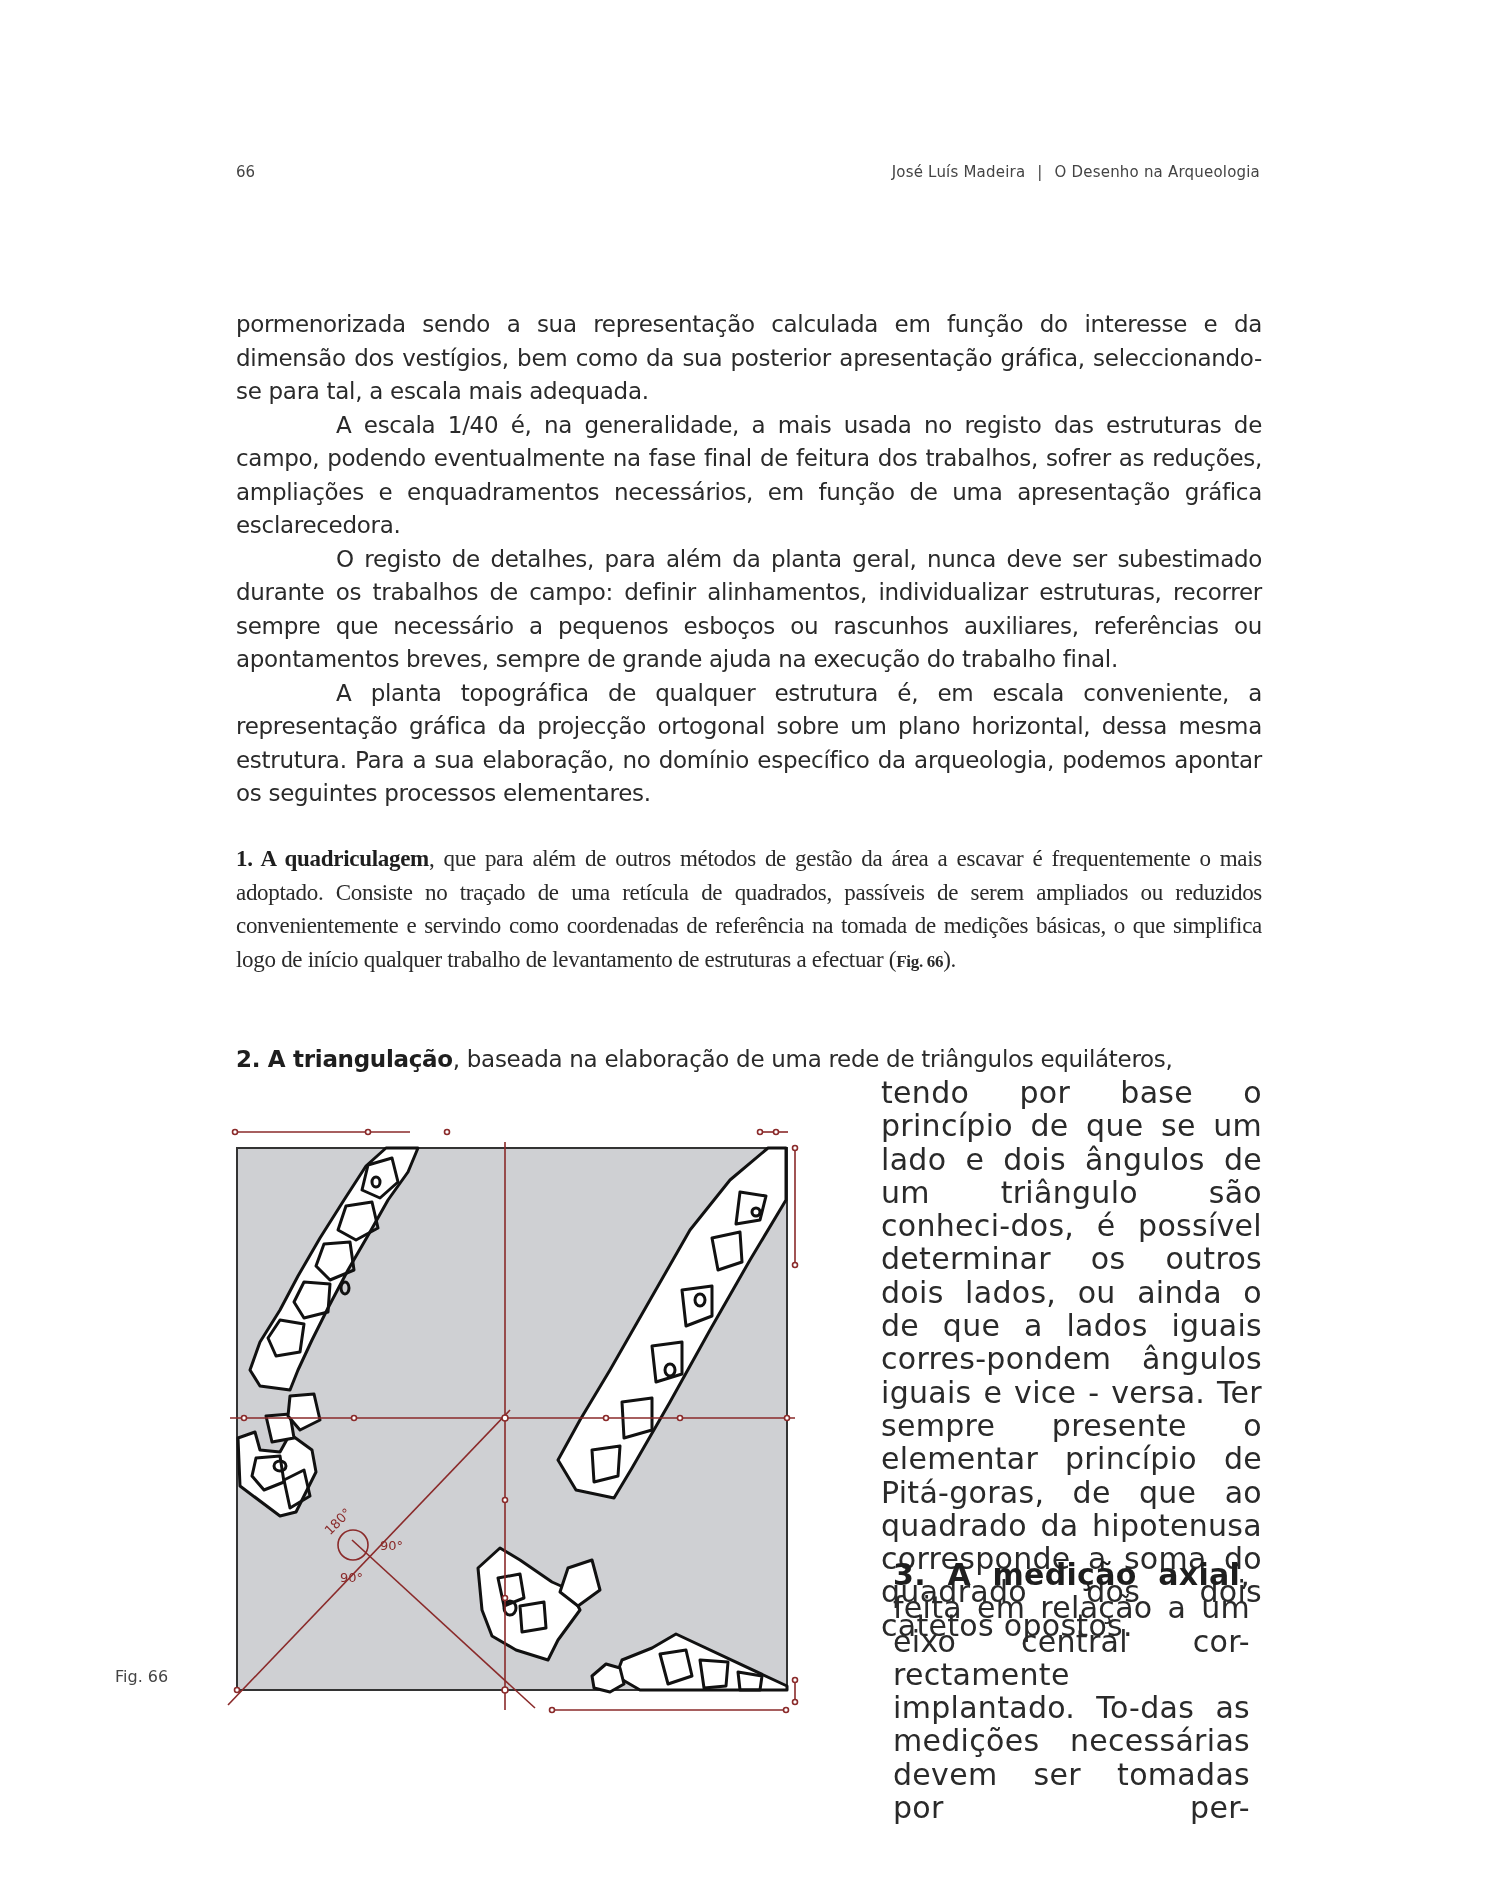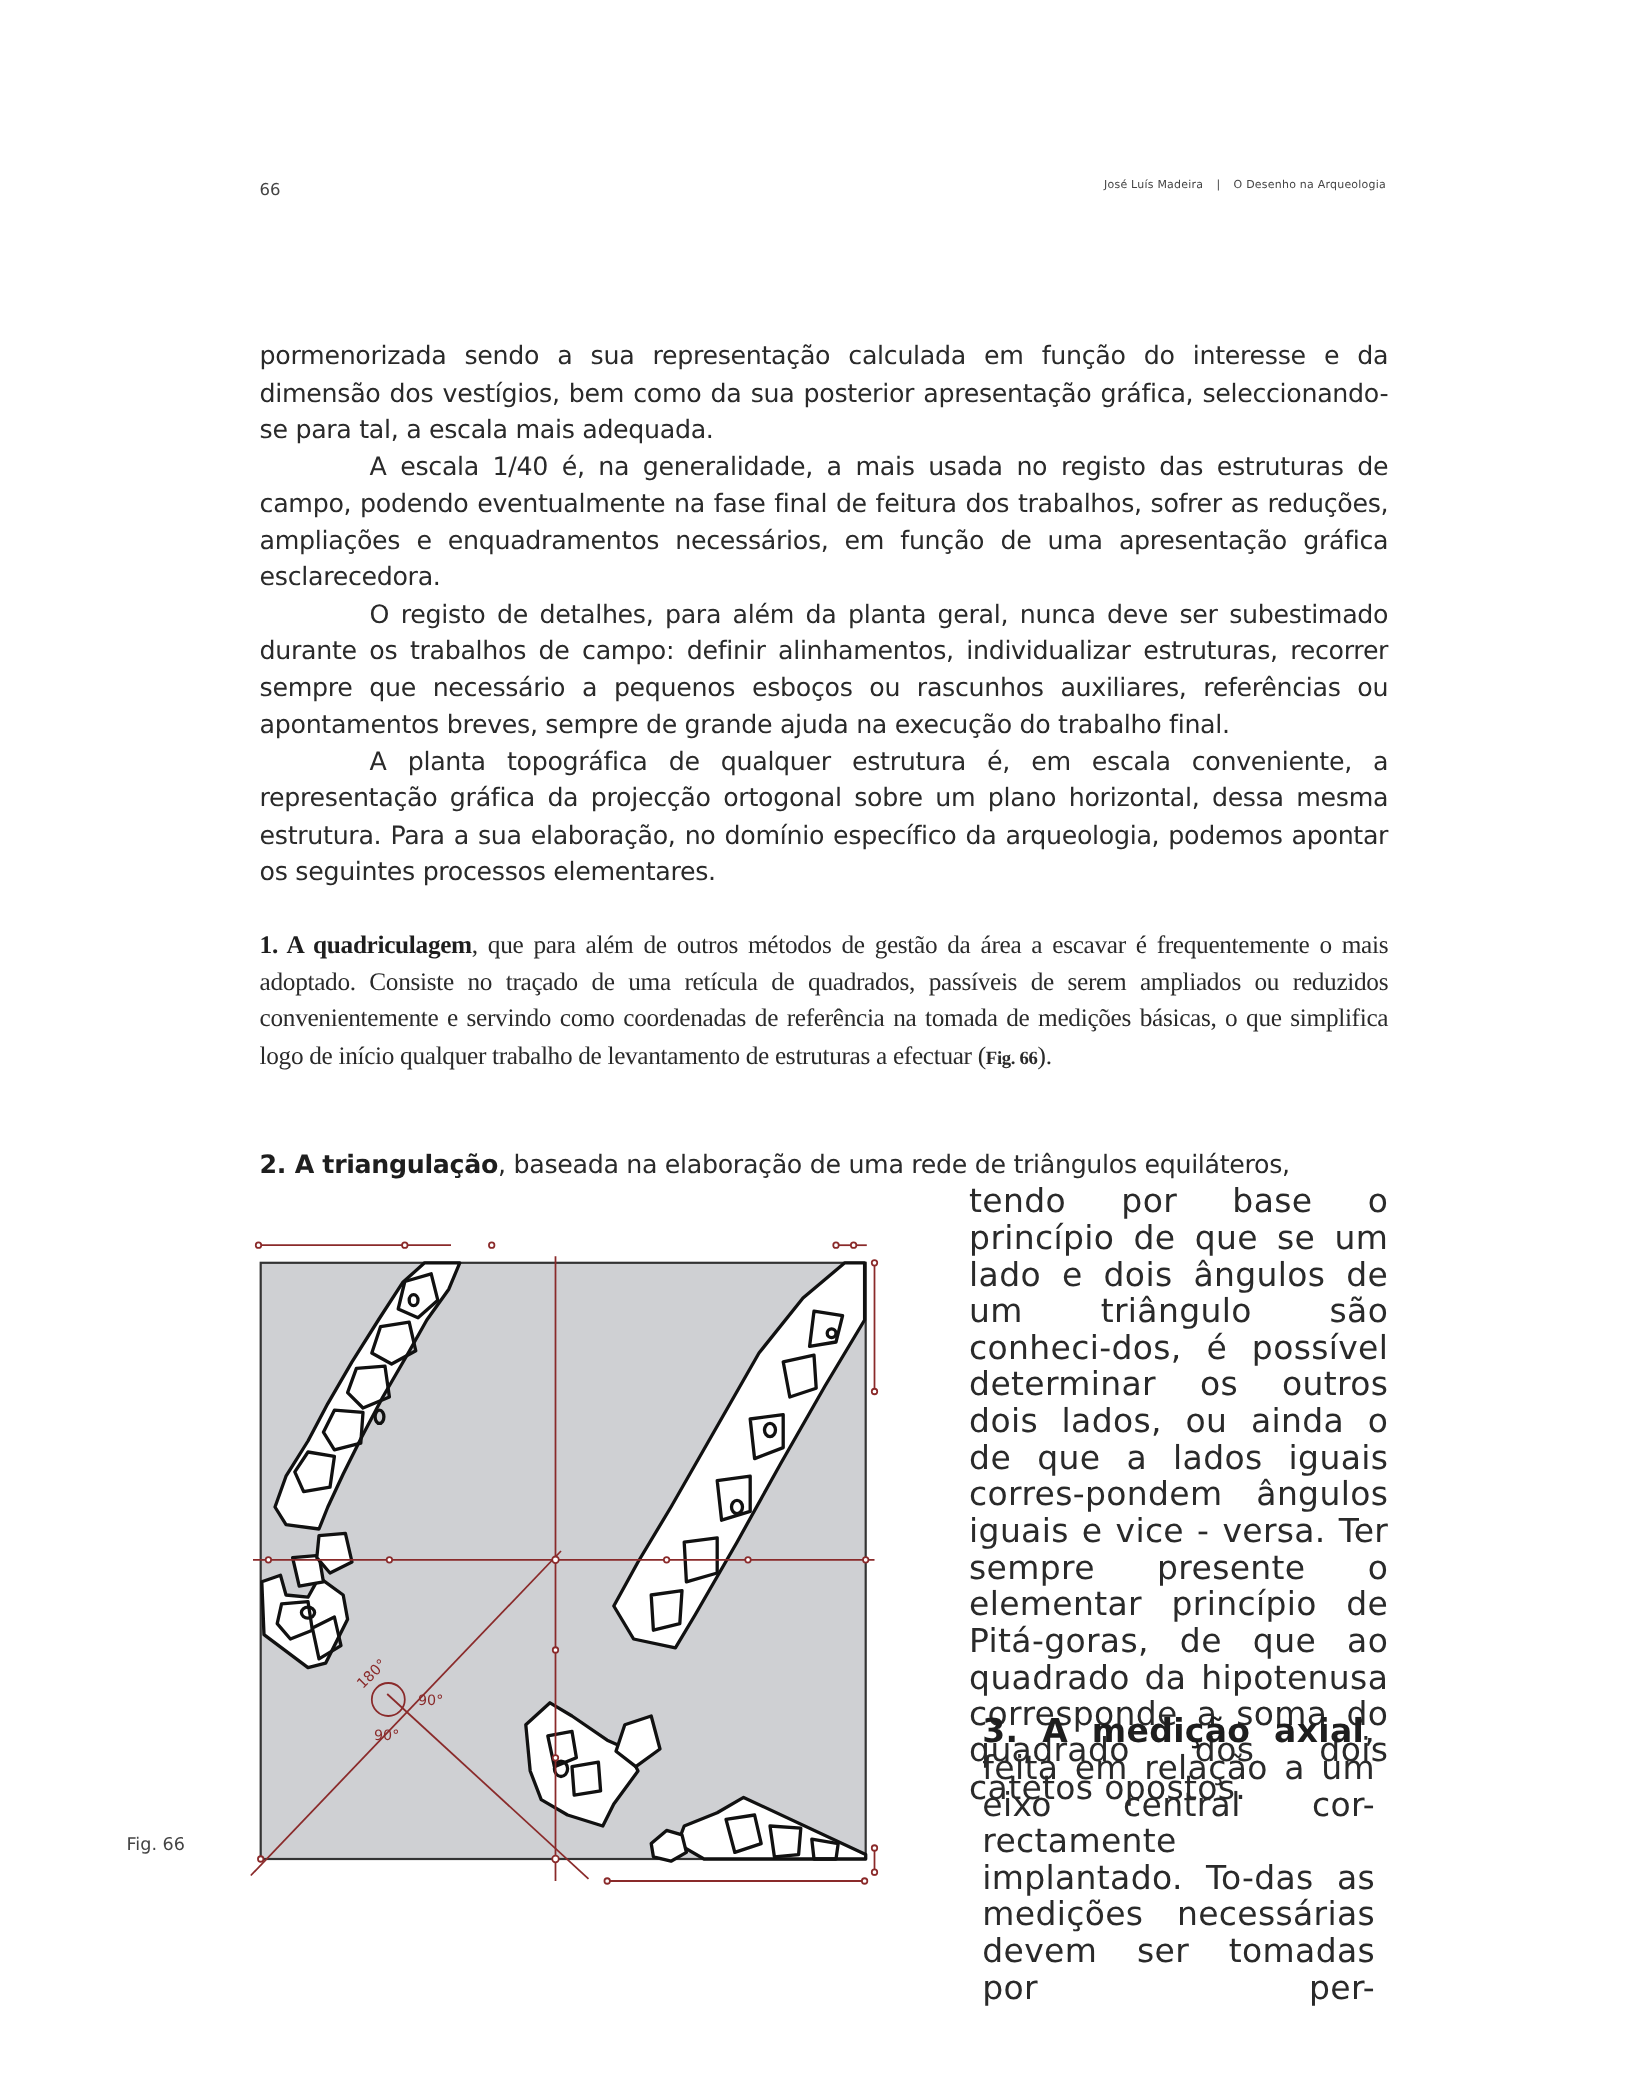--- a/index.html
+++ b/index.html
@@ -1,19 +1,19 @@
 <!DOCTYPE html>
 <html><head>
   <meta charset="utf-8">
   <style>
     html, body { margin: 0; padding: 0; background: #ffffff; }
     body { width: 1497px; height: 1890px; position: relative; overflow: hidden;
       font-family: "DejaVu Sans", sans-serif; color: #2b2b2b; }
     .header-num { position: absolute; left: 236px; top: 163px; font-size: 15px; color: #444; text-align: center; }
-    .header-right { position: absolute; right: 237px; top: 163px; font-size: 10px; color: #444; letter-spacing: 0.2px; }
+    .header-right { position: absolute; right: 237px; top: 163px; font-size: 15px; color: #444; letter-spacing: 0.2px; }
     .header-right .sep { margin: 0 12px; }
     .body-text { position: absolute; left: 236px; width: 1026px; font-size: 23px; line-height: 33.5px;
       text-align: justify; color: #2a2a2a; letter-spacing: -0.3px; }
     .body-text p { margin: 0; }
     .indent { text-indent: 100px; }
     .para-block { top: 308px; }
     .item1 { top: 842px; font-family: Liberation Serif, serif; }
     .item2 { top: 1043px; }
     .col-right { position: absolute; left: 881px; width: 381px; font-size: 30px; line-height: 33.3px;
       text-align: justify; text-align-last: justify; color: #2a2a2a; letter-spacing: 0.3px; }

